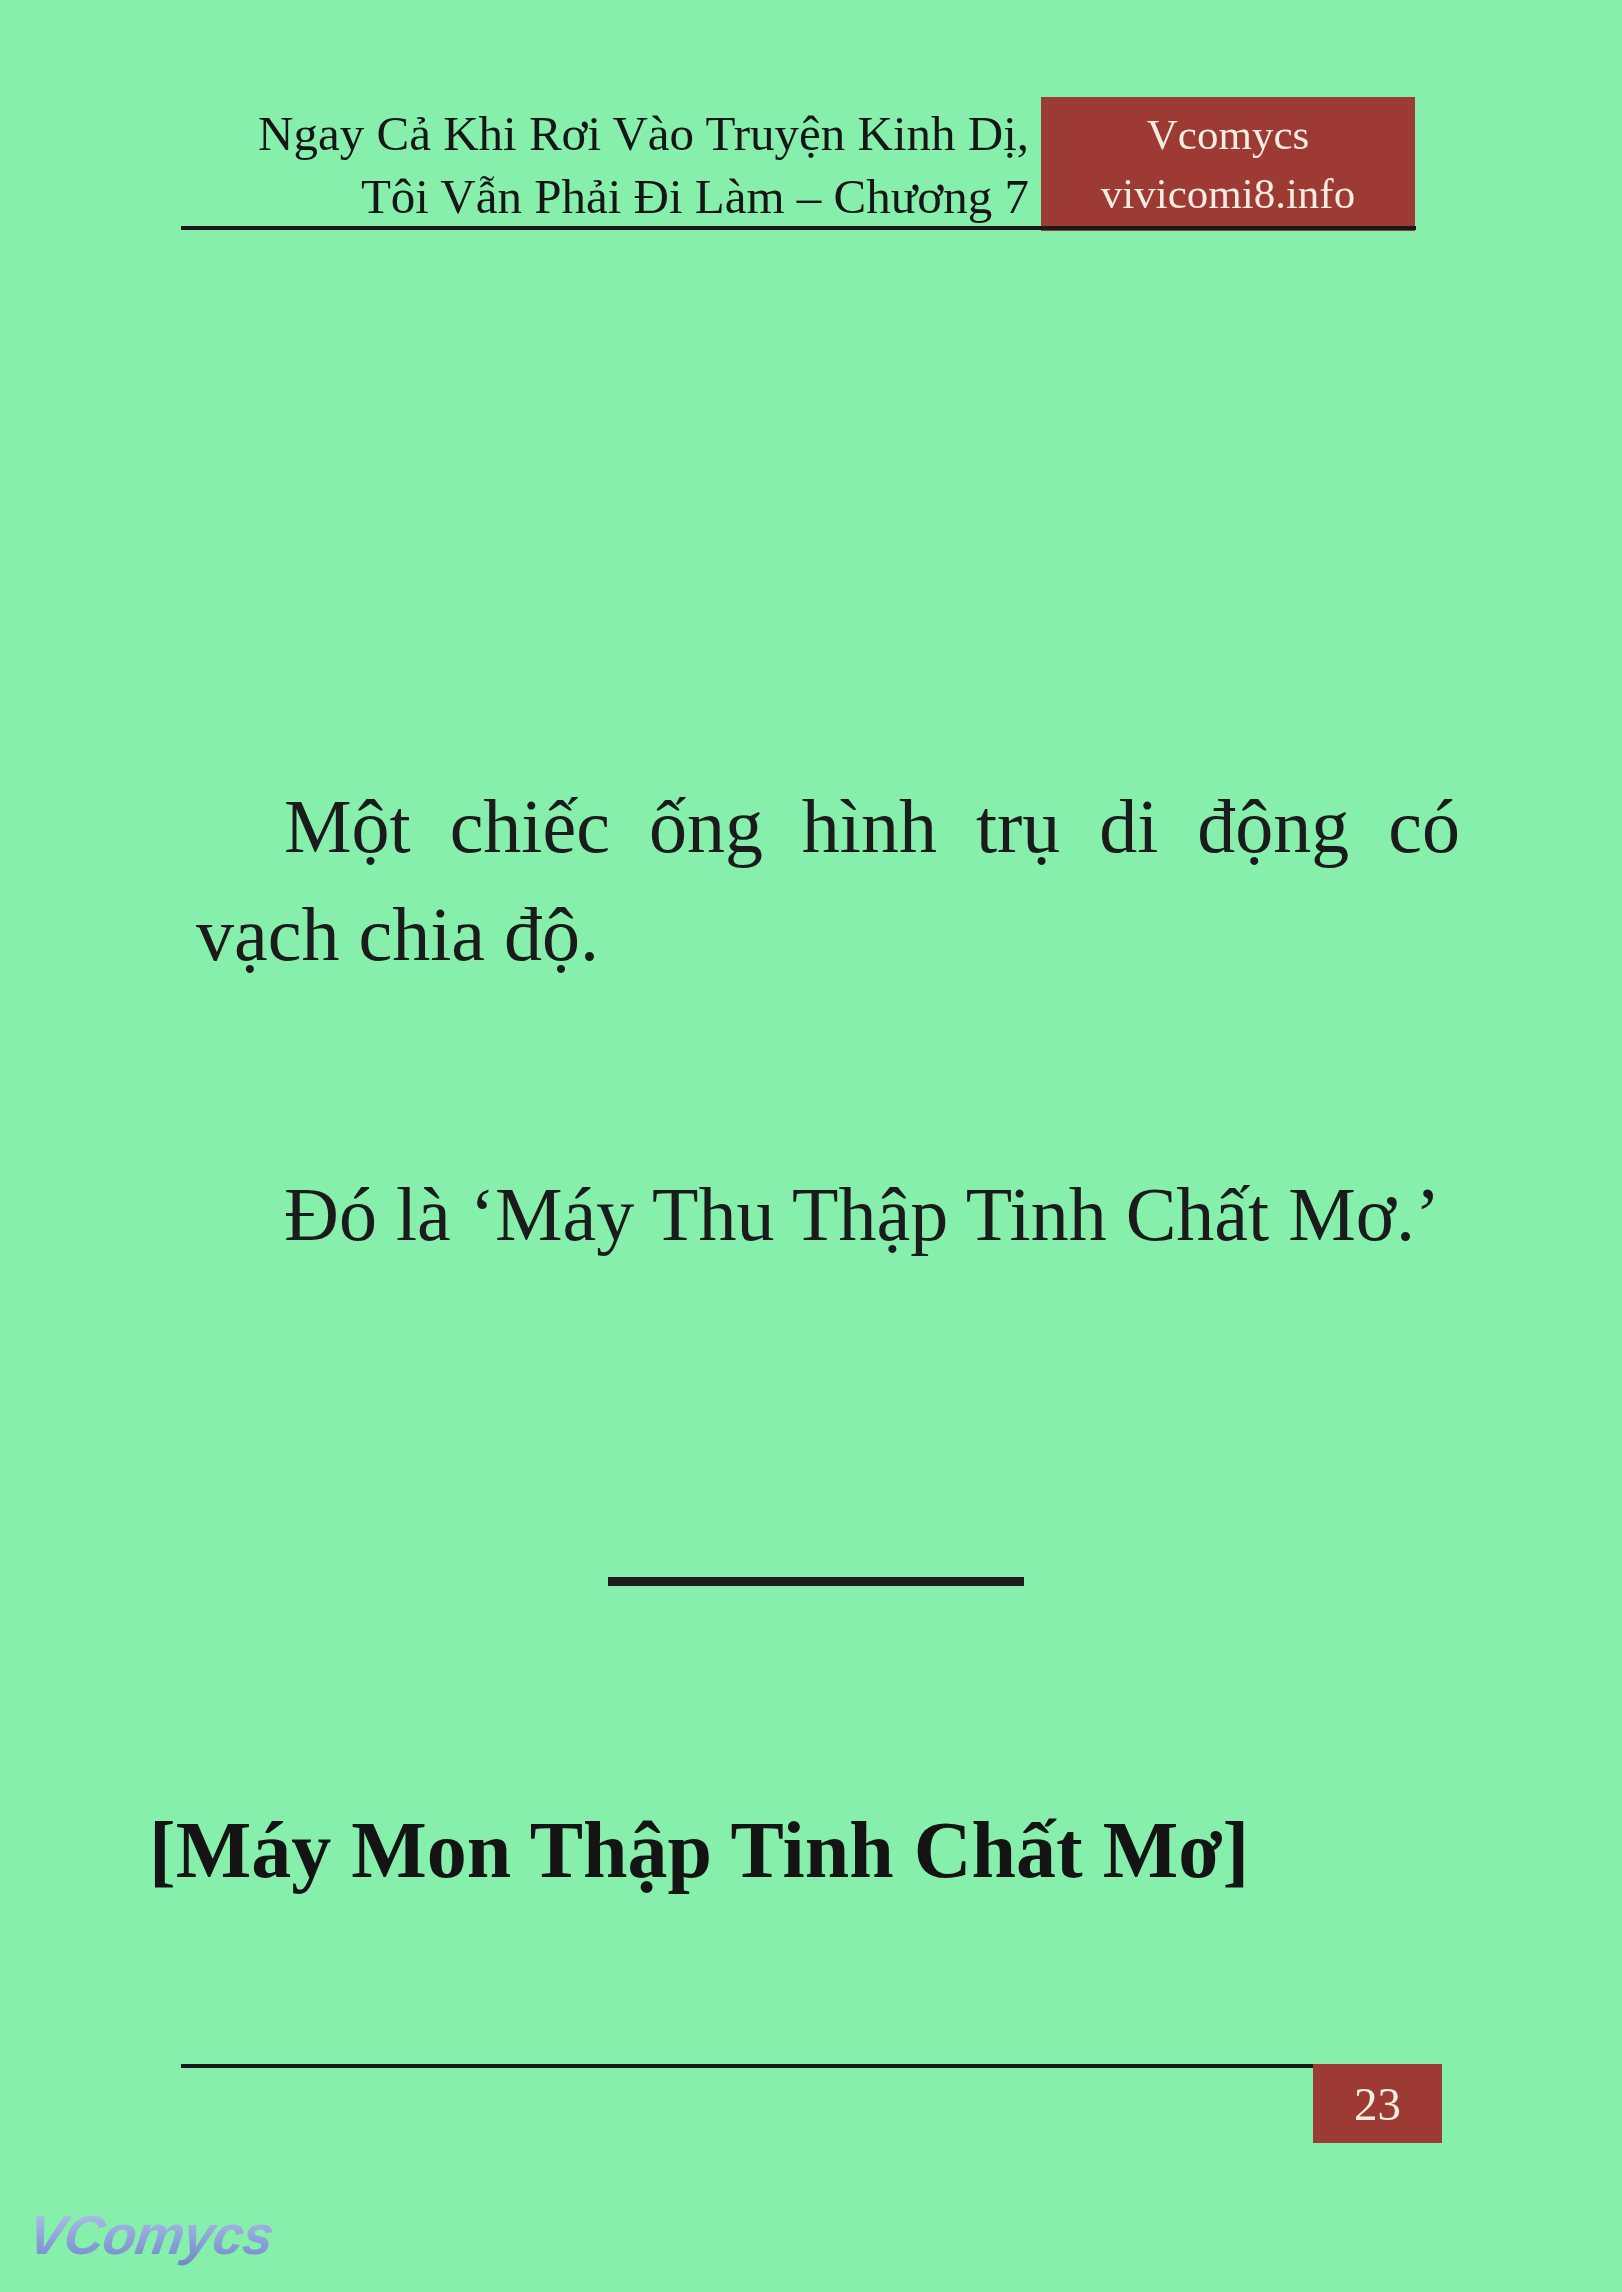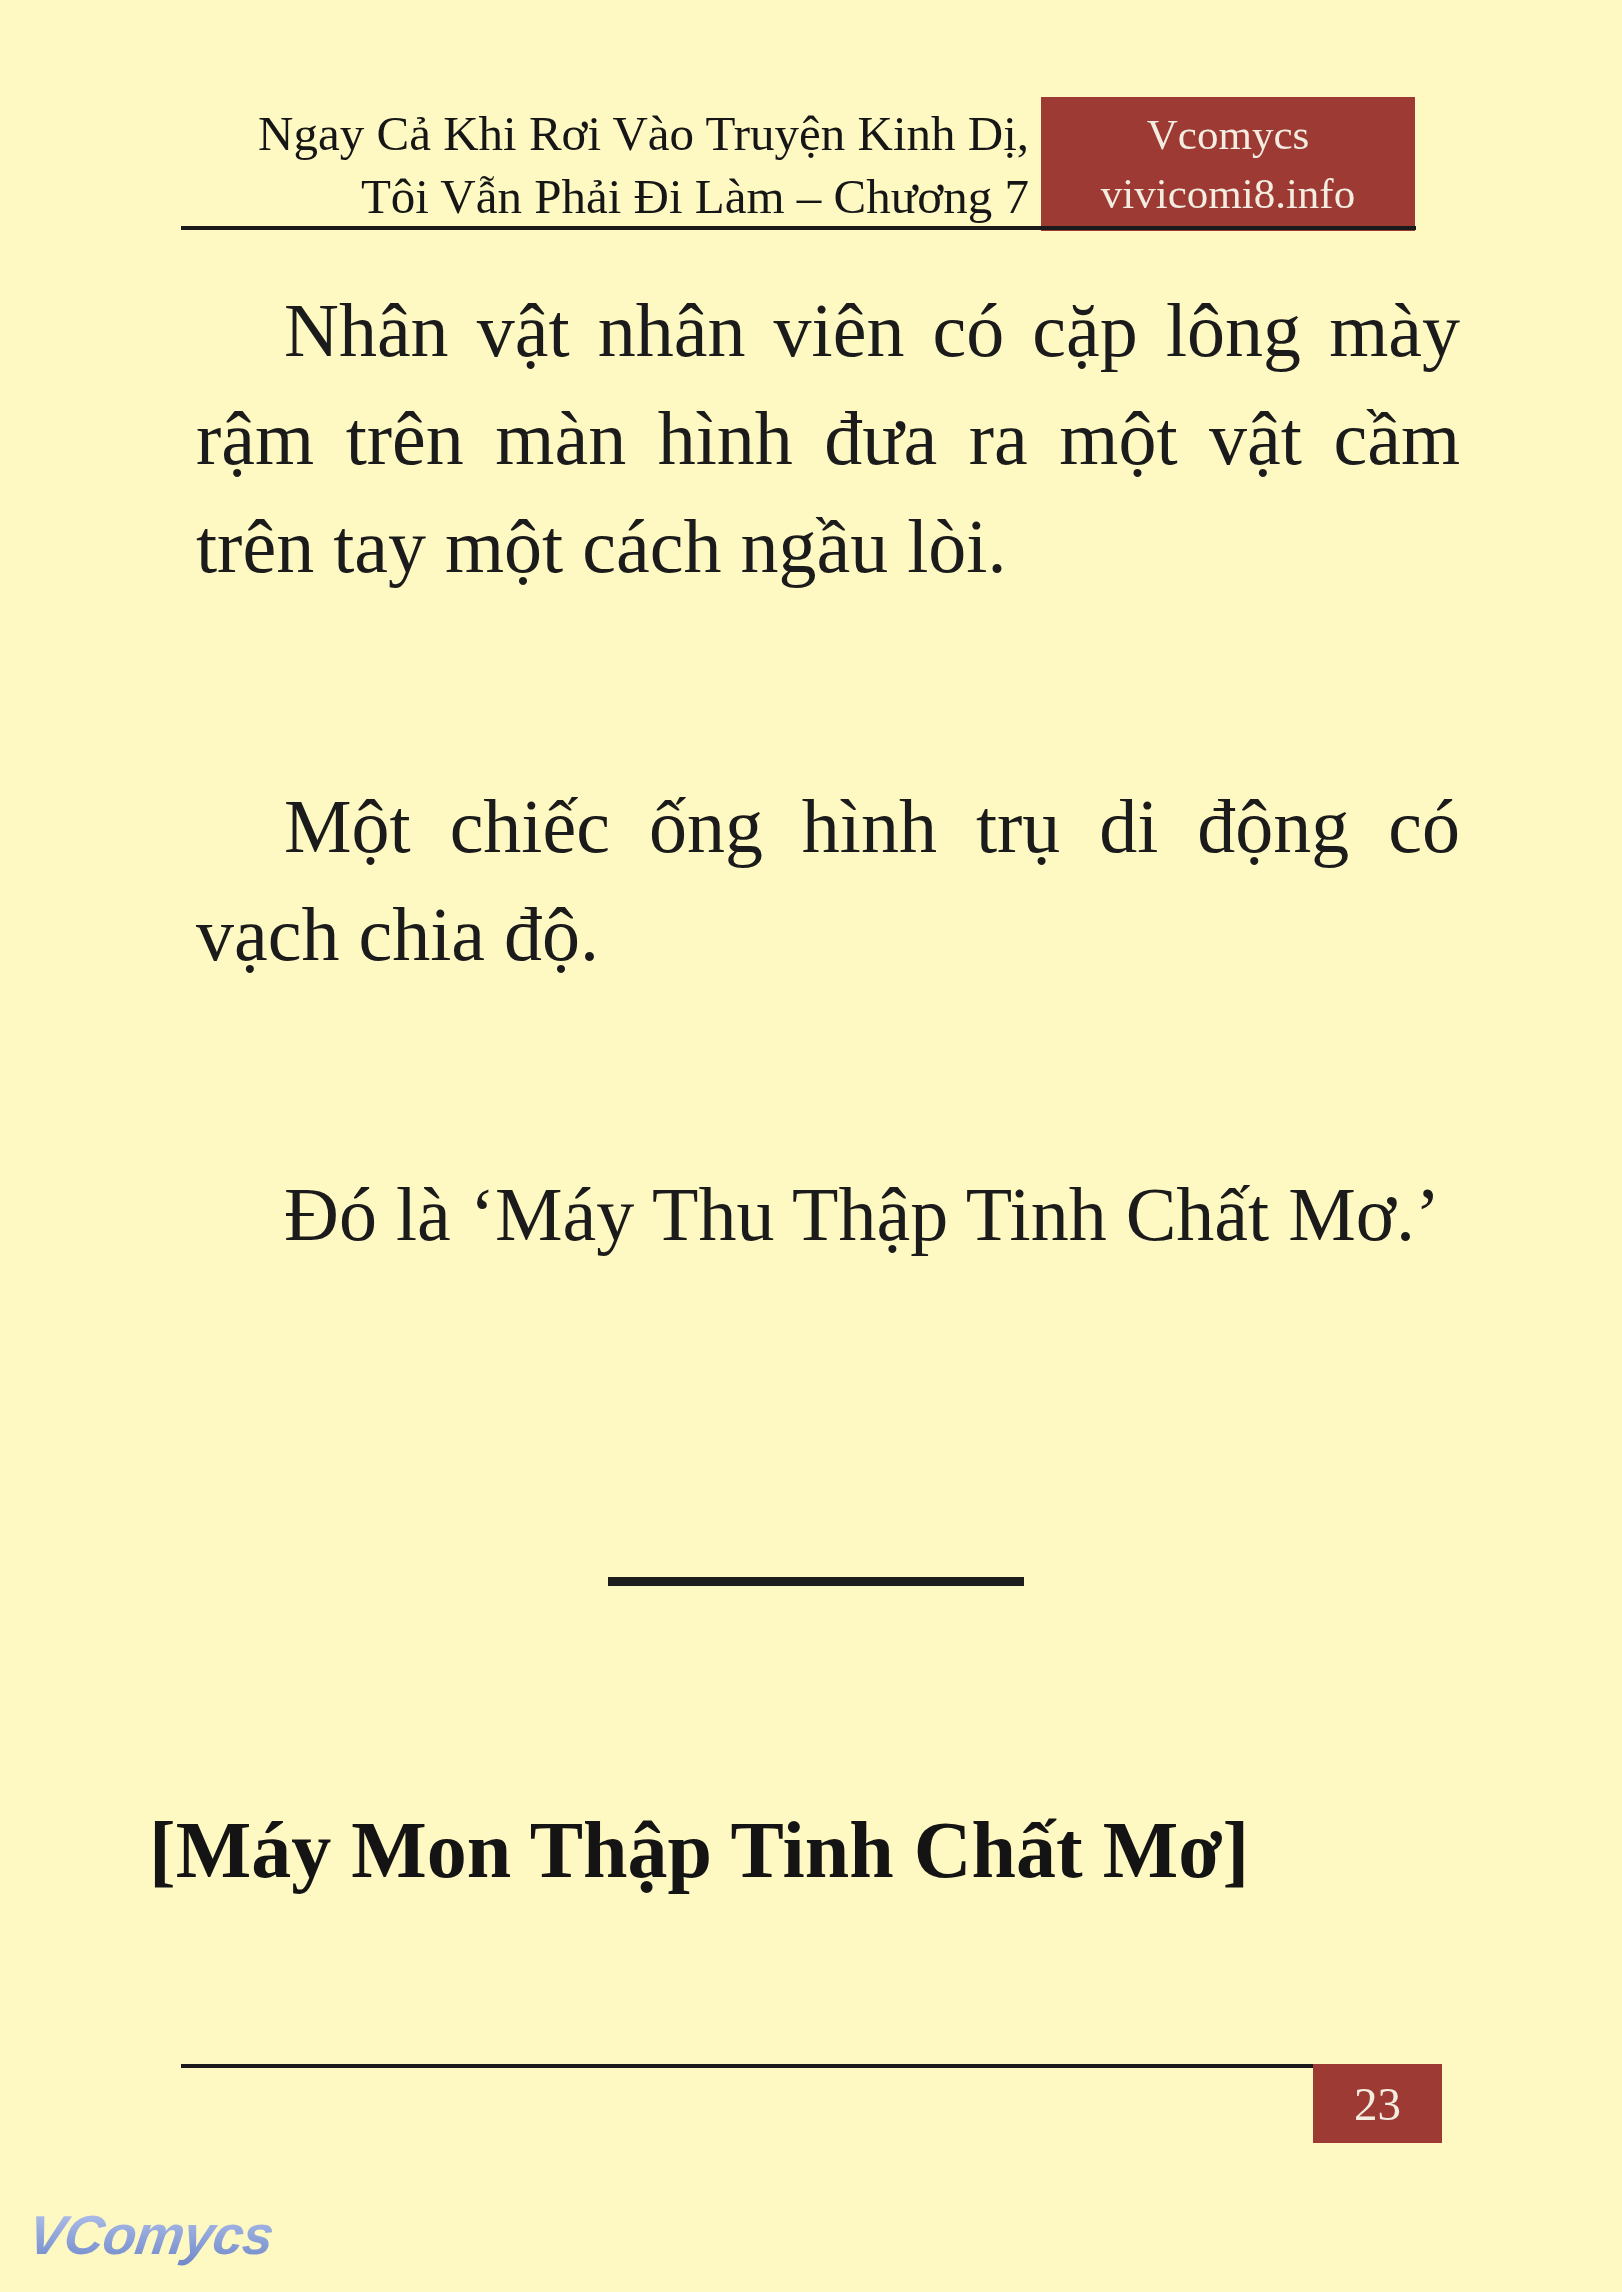--- a/index.html
+++ b/index.html
@@ -1,19 +1,19 @@
 <!DOCTYPE html>
 <html><head>
 <meta charset="utf-8">
 <style>
   html,body{margin:0;padding:0;background:#ffffff;}
   .page{
     position:relative;
     width:1622px;height:2293px;
-    background:#fef9c3;
+    background:#86efac;
     font-family:"Liberation Serif", serif;
     color:#1a1a1a;
     overflow:hidden;
   }
   
   .header-title{
     position:absolute;left:183px;top:102px;width:846px;
     text-align:right;font-size:49px;line-height:63px;color:#161616;
     white-space:nowrap;
   }
@@ -86,21 +86,20 @@
     <div>Tôi Vẫn Phải Đi Làm – Chương 7</div>
   </div>
 
   <div class="brand-box">
     <div>Vcomycs</div>
     <div>vivicomi8.info</div>
   </div>
 
   <div class="header-rule"></div>
 
-  <p class="body-par p1">Nhân vật nhân viên có cặp lông mày rậm trên màn hình đưa ra một vật cầm trên tay một cách ngầu lòi.</p>
   <p class="body-par p2">Một chiếc ống hình trụ di động có vạch chia độ.</p>
   <p class="body-par p3">Đó là ‘Máy Thu Thập Tinh Chất Mơ.’</p>
 
   <div class="divider"></div>
 
   <p class="heading">[Máy Mon Thập Tinh Chất Mơ]</p>
 
   <div class="footer-rule"></div>
 
 

